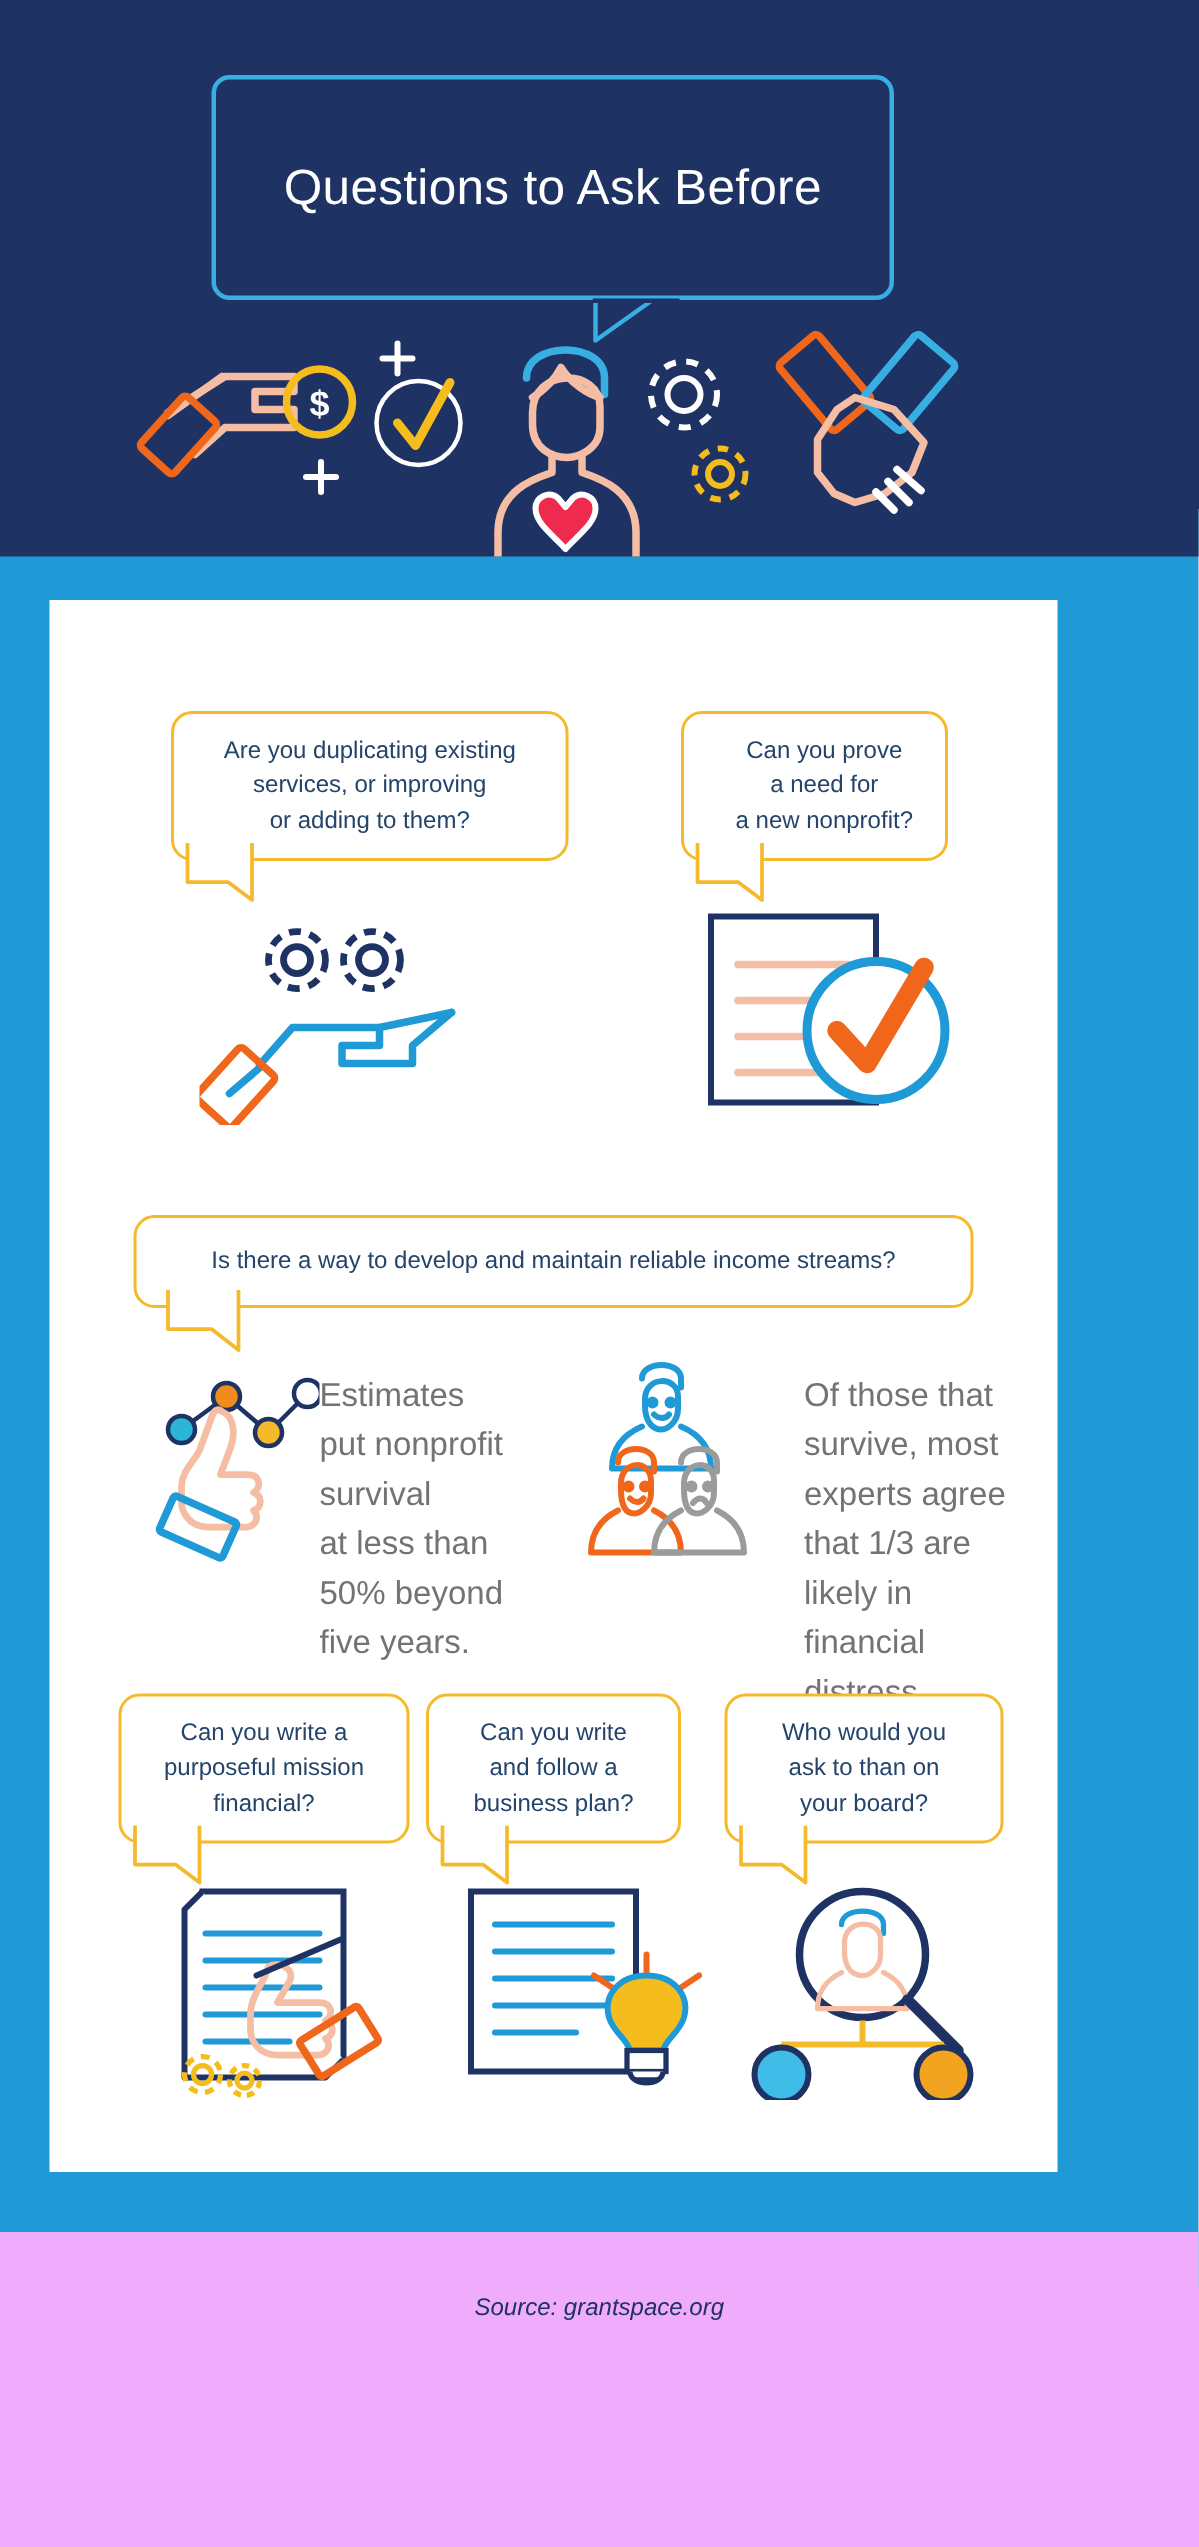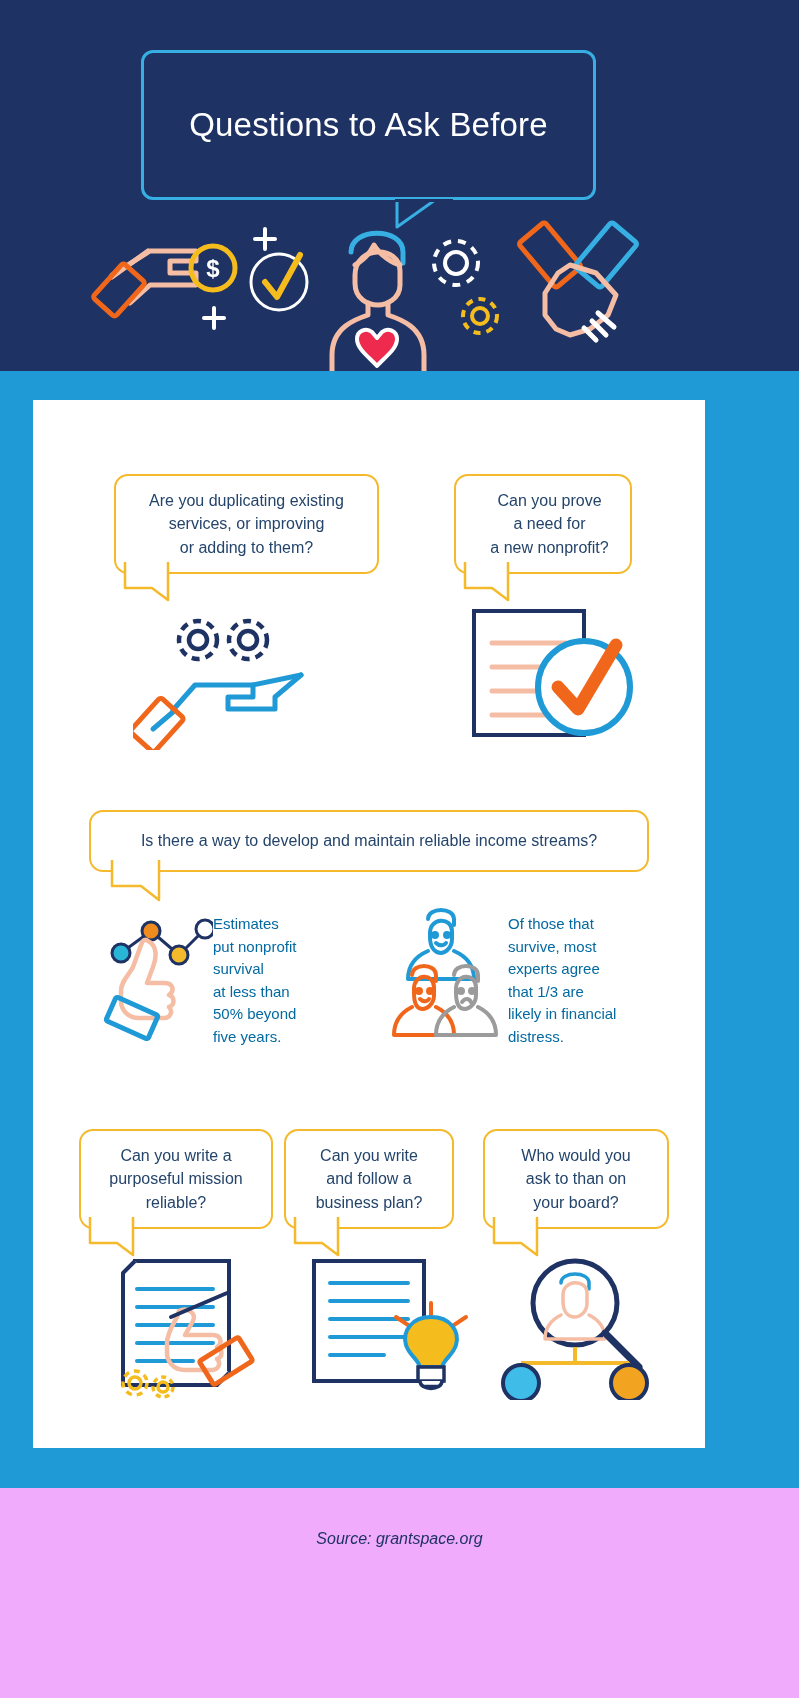--- a/index.html
+++ b/index.html
@@ -43,21 +43,21 @@
     margin-top:12px;
   }
   .bub .btxt{
     color:#24446b;font-size:16px;line-height:1.45;padding:12px 14px;
   }
   .bub .tail{position:absolute;}
 
   
   .statrow{position:absolute;display:flex;align-items:flex-start;}
   .stattext{
-    color:#0369a1;font-size:15px;line-height:1.5;
+    color:#737373;font-size:22px;line-height:1.5;
   }
 
   
   .footer{
     position:absolute;left:0;top:1488px;width:799px;height:210px;background:#f0abfc;
   }
   .footer-text{
     position:absolute;left:0;top:42px;width:799px;text-align:center;
     color:#1e3263;font-size:16px;font-style:italic;
   }
@@ -222,21 +222,21 @@
       <div class="stattext" style="padding-top:8px;">
         <span>Estimates</span><br>
         <span>put nonprofit</span><br>
         <span>survival</span><br>
         <span>at less than</span><br>
         <span>50% beyond</span><br>
         <span>five years.</span>
       </div>
     </div>
 
-    <div class="statrow" style="left:355px;top:505px;width:300px;">
+    <div class="statrow" style="left:355px;top:505px;width:300px;gap:28px;">
       <svg style="width:120px;height:140px;flex:0 0 120px;" viewBox="0 0 120 140">
 
         <g fill="none" stroke="#1f9ad6" stroke-width="4" stroke-linejoin="round" stroke-linecap="round">
           <path d="M40 14 C40 2, 66 2, 66 14 L66 20"></path>
           <path d="M42 28 C42 12, 64 12, 64 26 L64 34 C64 44, 56 48, 53 48 C48 48, 42 44, 42 32 Z"></path>
           <path d="M40 46 C26 52, 20 62, 20 74 L86 74 C86 62, 80 52, 66 46"></path>
           <circle cx="47" cy="30" r="2" fill="#1f9ad6"></circle>
             <circle cx="59" cy="30" r="2" fill="#1f9ad6"></circle>
           <path d="M48 38 C51 41, 56 41, 58 38"></path>
         </g>
@@ -267,21 +267,21 @@
         <span>likely in financial</span><br>
         <span>distress.</span>
       </div>
     </div>
 
     <div class="bub" style="left:46px;top:717px;width:194px;height:100px;">
       <div class="bdy" style="height:100px;">
         <div class="btxt">
           <span>Can you write a</span><br>
           <span>purposeful mission</span><br>
-          <span>reliable?</span>
+          <span>financial?</span>
         </div>
       </div>
       <svg class="tail" style="left:8px;top:98px;width:80px;height:44px;" viewBox="0 0 80 44">
         <path d="M3 0 L3 28 L30 28 L46 40 L46 2" fill="#ffffff" stroke="#f5b92c" stroke-width="2.5" stroke-linejoin="round"></path>
         <path d="M0 0 L70 0" stroke="#ffffff" stroke-width="4"></path>
       </svg>
     </div>
 
     <div class="bub" style="left:251px;top:717px;width:170px;height:100px;">
       <div class="bdy" style="height:100px;">

